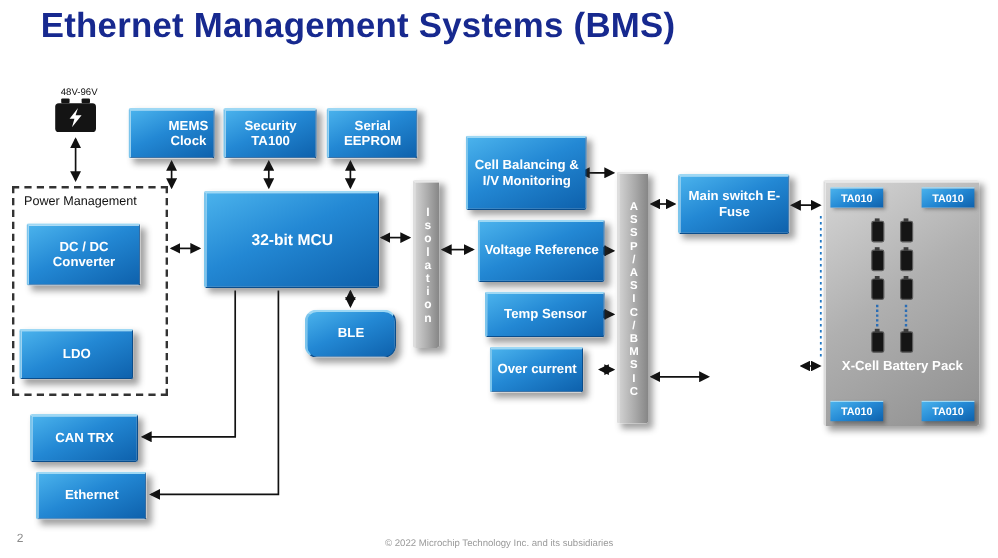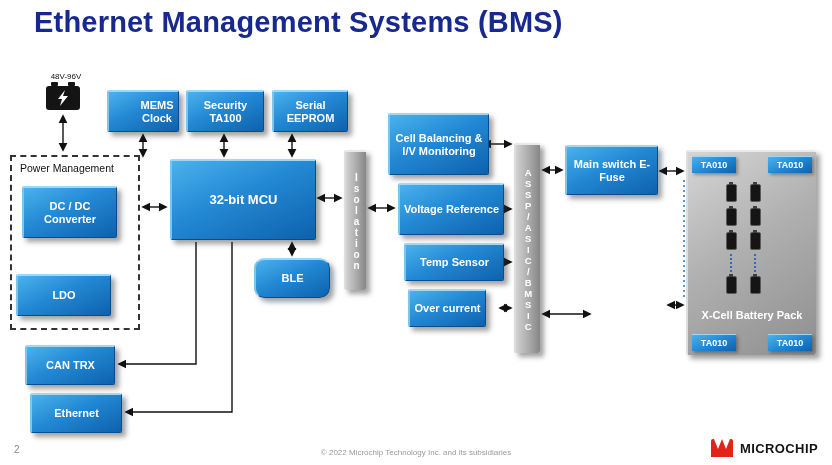--- a/index.html
+++ b/index.html
@@ -40,21 +40,21 @@
         box-sizing:border-box;}
   .ta{position:absolute;width:44px;height:16px;display:flex;align-items:center;justify-content:center;
       color:#fff;font-size:9px;font-weight:700;
       background:linear-gradient(155deg,#4ab2ec 0%,#2388d4 50%,#0e61ac 100%);
       border-top:1px solid #9ed8f4;box-shadow:2px 2px 3px rgba(40,40,40,.4);z-index:3;}
   .cell{position:absolute;width:11px;height:18px;background:#151515;border:1px solid #5a5a5a;
         border-radius:2px;z-index:3;box-sizing:border-box;}
   .cell::before{content:"";position:absolute;top:-3px;left:2px;width:4px;height:3px;background:#3c3c3c;}
   .dotline{position:absolute;width:0;border-left:2px dotted #2a6db5;z-index:3;}
   .pack-title{position:absolute;left:0;right:0;text-align:center;color:#fff;font-weight:700;
-        font-size:11px;line-height:1.25;padding:0 4px;z-index:3;box-sizing:border-box;margin-top:10px;}
+        font-size:11px;line-height:1.25;padding:0 4px;z-index:3;box-sizing:border-box;}
   
   .overlay{position:absolute;left:0;top:0;z-index:1;pointer-events:none;}
   
   .page-num{position:absolute;left:14px;bottom:10px;font-size:10px;color:#8a8a8a;}
   .footer-copy{position:absolute;left:0;right:0;bottom:8px;text-align:center;font-size:8px;
         color:#9a9a9a;}
   .logo{position:absolute;right:14px;bottom:6px;display:flex;align-items:center;gap:5px;z-index:2;}
   .logo-text{font-size:13px;font-weight:800;color:#141414;letter-spacing:.4px;}
 </style>
 </head>
@@ -148,20 +148,14 @@
 
     <div class="ta" style="left:4px;bottom:4px;">TA010</div>
     <div class="ta" style="right:4px;bottom:4px;">TA010</div>
   </div>
 
   <div class="bbox" style="left:25px;top:345px;width:90px;height:40px;">CAN TRX</div>
   <div class="bbox" style="left:30px;top:393px;width:92px;height:40px;">Ethernet</div>
 
   <div class="page-num">2</div>
   <div class="footer-copy">© 2022 Microchip Technology Inc. and its subsidiaries</div>
-  <div class="logo">
-    <svg width="26" height="22" viewBox="0 0 26 22">
-      <path d="M2 20 L2 4 Q2 2 4 2 L5 2 L9 12 L13 2 L17 12 L21 2 L22 2 Q24 2 24 4 L24 20 Z" fill="#e2231a"></path>
-    </svg>
-    <span class="logo-text">MICROCHIP</span>
-  </div>
 
 </div>
 
 </body></html>

